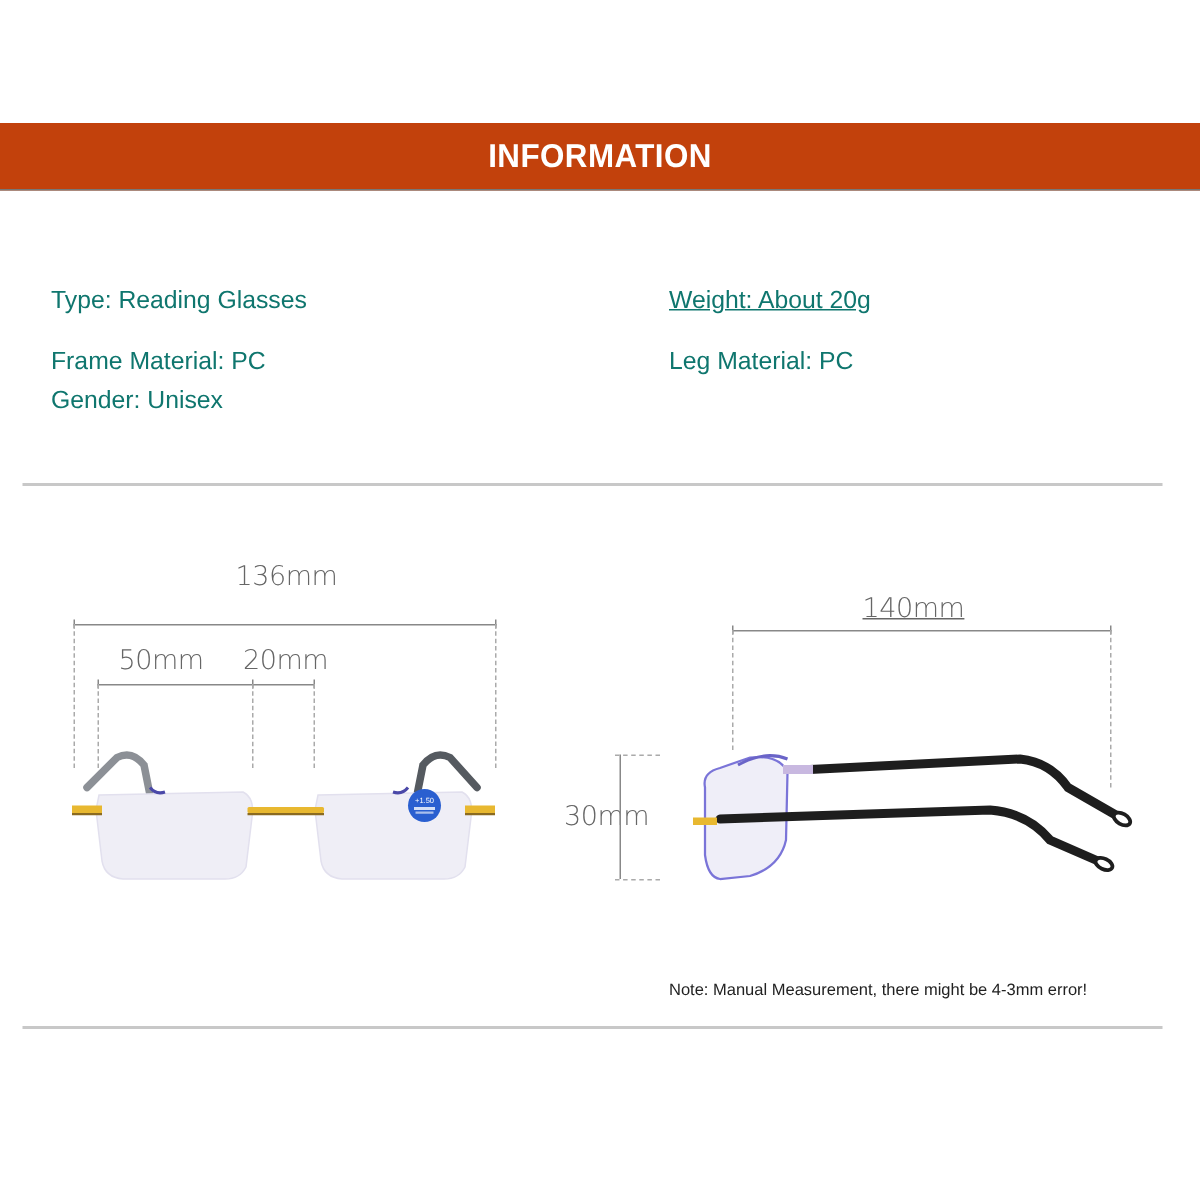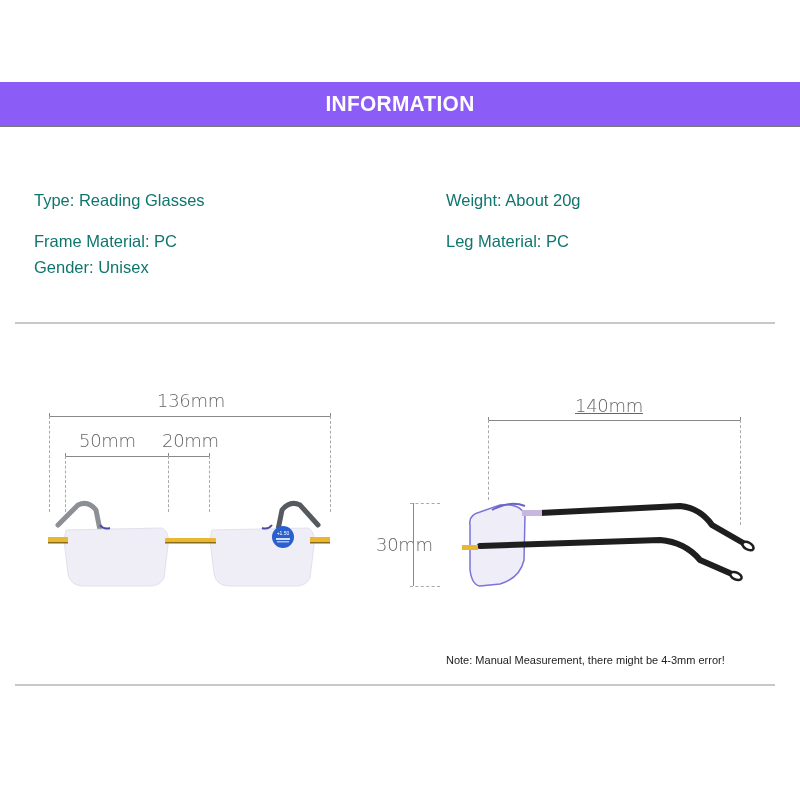--- a/index.html
+++ b/index.html
@@ -1,18 +1,18 @@
 <!DOCTYPE html>
 <html><head>
 <meta charset="utf-8">
 <style>
   html, body { margin: 0; padding: 0; background: #ffffff; }
   body { width: 800px; height: 800px; position: relative; overflow: hidden;
          font-family: "Liberation Sans", sans-serif; color: #1a1a1a; }
-  .banner { position: absolute; left: 0; top: 82px; width: 800px; height: 44px; background: #8b5cf6;
+  .banner { position: absolute; left: 0; top: 82px; width: 800px; height: 44px; background: #c2410c;
             border-bottom: 1px solid #777; }
   .banner-title { position: absolute; left: 0; right: 0; top: 9px; text-align: center; color: #fff;
                   font-size: 22px; font-weight: bold; letter-spacing: 0.3px; transform: scaleX(0.95); }
   .spec { position: absolute; font-size: 16.5px; color: #0f766e; white-space: nowrap; }
   .hr { position: absolute; left: 15px; width: 760px; height: 2px; background: #c8c8c8; }
   .dim { position: absolute; font-size: 18px; color: #666; white-space: nowrap; font-weight: 300;
          font-family: "DejaVu Sans", sans-serif; letter-spacing: -0.3px; }
   .hline { position: absolute; height: 1px; background: #888; }
   .vdash { position: absolute; width: 0; border-left: 1px dashed #aaa; }
   .hdash { position: absolute; height: 0; border-top: 1px dashed #aaa; }
@@ -23,26 +23,26 @@
 </head>
 <body>
 
 <div class="banner">
   <div class="banner-title">INFORMATION</div>
 </div>
 
 <div class="spec" style="left:34px; top:191px;">Type: Reading Glasses</div>
 <div class="spec" style="left:34px; top:232px;">Frame Material: PC</div>
 <div class="spec" style="left:34px; top:258px;">Gender: Unisex</div>
-<div class="spec" style="left:446px; top:191px;">Weight: About 20g</div>
+<div class="spec" style="left:446px; top:191px;text-decoration:underline;">Weight: About 20g</div>
 <div class="spec" style="left:446px; top:232px;">Leg Material: PC</div>
 
 <div class="hr" style="top:322px;"></div>
 
-<div class="dim" style="left:157px; top:390px;">136mm</div>
+<div class="dim" style="left:157px; top:374px;">136mm</div>
 <div class="hline" style="left:49px; top:416px; width:282px;"></div>
 <div class="tick" style="left:49px; top:413px;"></div>
 <div class="tick" style="left:330px; top:413px;"></div>
 <div class="vdash" style="left:49px; top:416px; height:96px;"></div>
 <div class="vdash" style="left:330px; top:416px; height:96px;"></div>
 
 <div class="dim" style="left:79px; top:430px;">50mm</div>
 <div class="dim" style="left:162px; top:430px;">20mm</div>
 <div class="hline" style="left:65px; top:456px; width:145px;"></div>
 <div class="tick" style="left:65px; top:453px;"></div>

